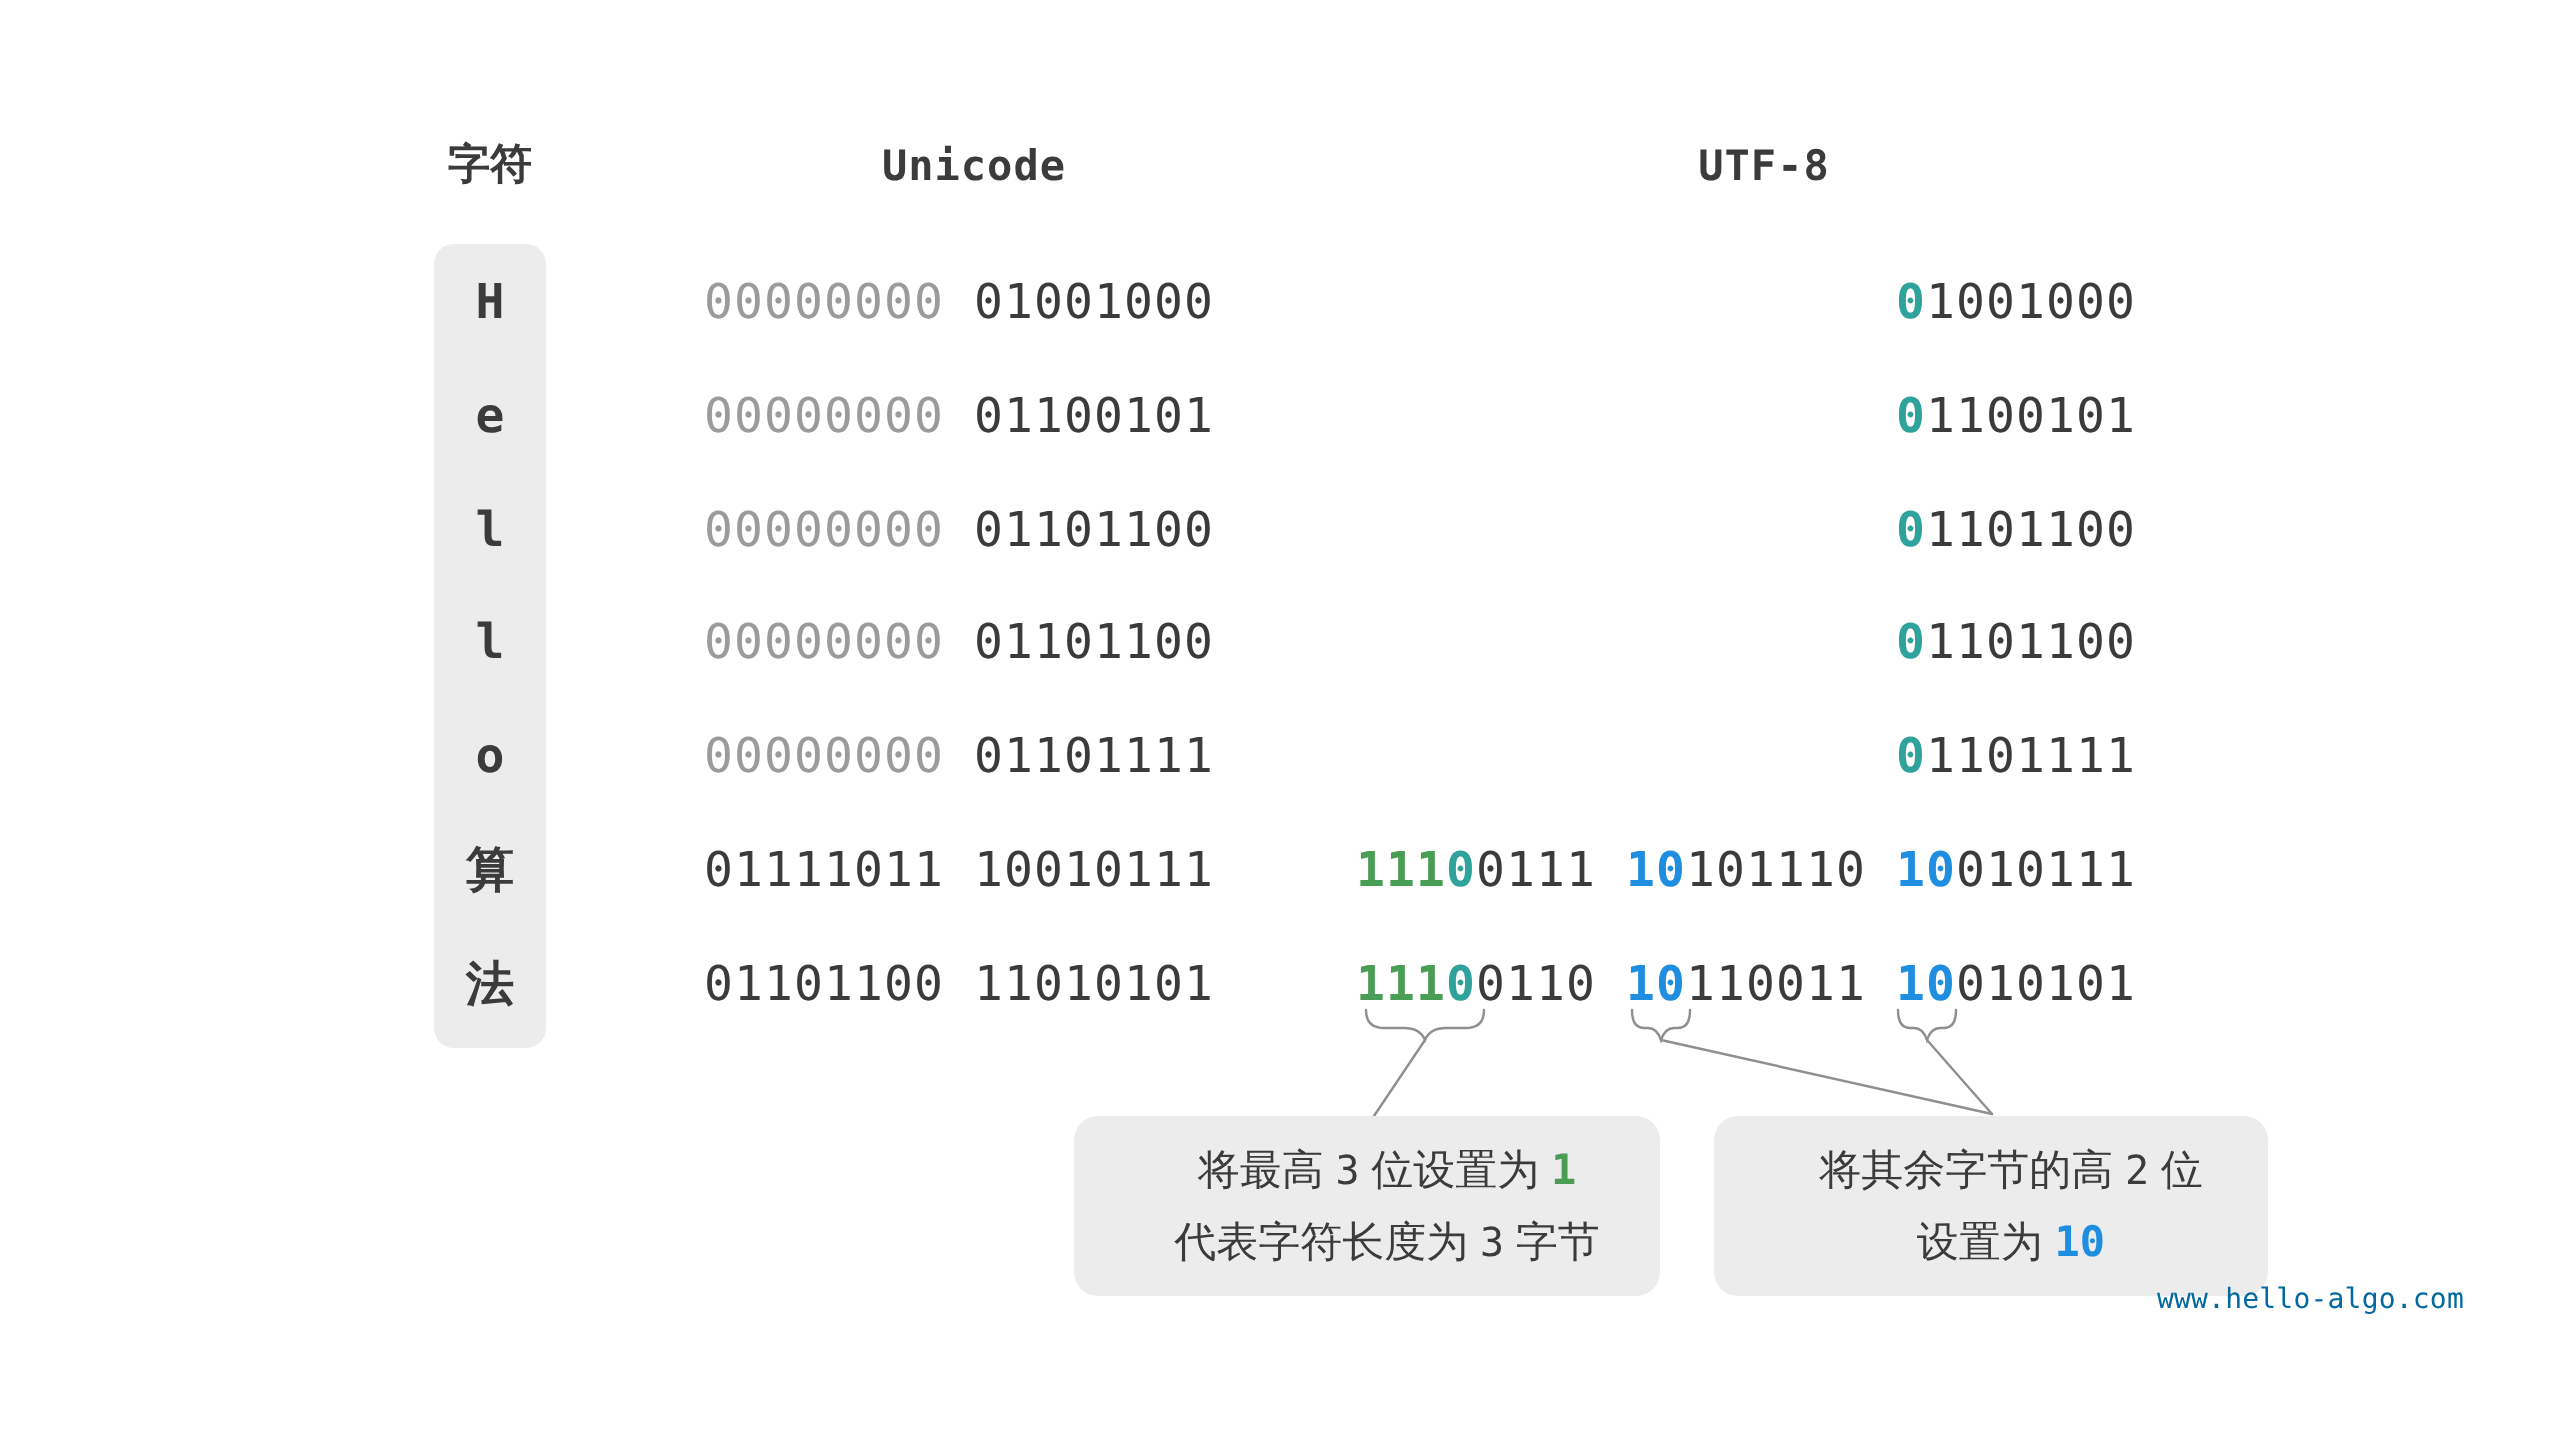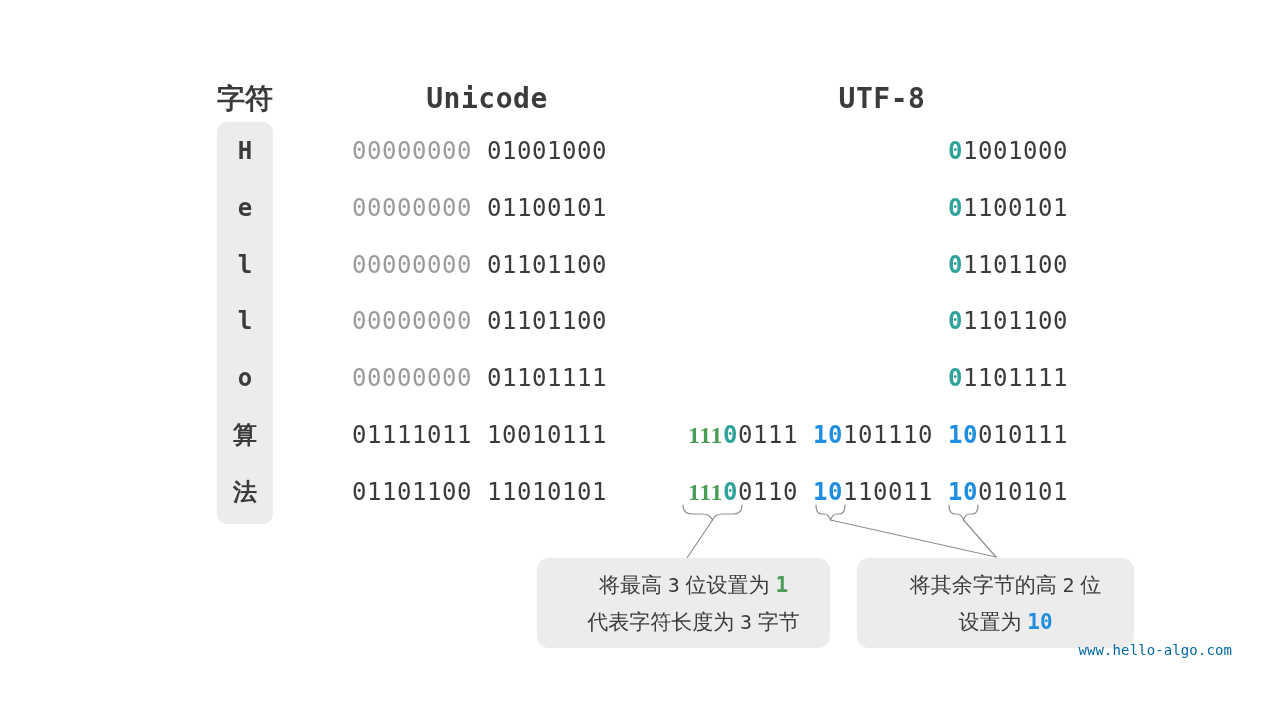--- a/index.html
+++ b/index.html
@@ -1,36 +1,36 @@
 <!DOCTYPE html>
 <html><head>
 <meta charset="utf-8">
 <style>
   html,body{margin:0;padding:0;background:#ffffff;}
   .canvas{position:relative;width:1280px;height:720px;background:#fff;overflow:hidden;
           font-family:"Liberation Sans","DejaVu Sans",sans-serif;}
   .mono{font-family:"DejaVu Sans Mono","Liberation Mono",monospace;}
   .hdr{position:absolute;top:68px;height:30px;line-height:30px;font-weight:bold;
-       font-size:28px;color:var(--dark);text-align:center;margin-top:16px;}
+       font-size:21px;color:var(--dark);text-align:center;}
   .hdr-char{left:195px;width:100px;}
   .hdr-unicode{left:387px;width:200px;letter-spacing:.5px;}
   .hdr-utf8{left:782px;width:200px;letter-spacing:.5px;}
   .char-col-bg{position:absolute;left:217px;top:122px;width:56px;height:402px;
        background:var(--boxbg);border-radius:10px;}
   .row{position:absolute;left:0;width:1280px;height:30px;line-height:30px;}
   .cell-char{position:absolute;left:217px;width:56px;text-align:center;font-weight:bold;
        font-size:24px;color:var(--dark);
        font-family:"DejaVu Sans Mono","Liberation Mono","Liberation Sans",sans-serif;}
   .bits{position:absolute;font-size:24px;letter-spacing:.55px;white-space:pre;
        font-family:"DejaVu Sans Mono","Liberation Mono",monospace;color:var(--dark);}
   .bits-unicode{right:673px;text-align:right;}
   .bits-utf8{right:212px;text-align:right;}
   .seg-dark{color:var(--dark);margin-top:31px;}
   .seg-gray{color:var(--gray);}
-  .seg-green{color:var(--green);font-weight:bold;font-family:Liberation Serif, serif;}
+  .seg-green{color:var(--green);font-weight:bold;}
   .seg-teal{color:var(--teal);font-weight:bold;}
   .seg-blue{color:var(--blue);font-weight:bold;}
   .connectors{position:absolute;left:0;top:0;pointer-events:none;}
   .callout{position:absolute;top:558px;height:90px;background:var(--boxbg);
        border-radius:12px;color:var(--dark);font-size:21px;text-align:center;
        display:flex;flex-direction:column;justify-content:center;gap:3px;}
   .callout-line{line-height:33px;white-space:pre;padding-left:20px;}
   .callout .seg-num{font-family:"DejaVu Sans Mono","Liberation Mono",monospace;font-size:20px;}
   .callout .seg-green,.callout .seg-blue{font-family:"DejaVu Sans Mono","Liberation Mono",monospace;font-size:21px;}
   .callout-1{left:537px;width:293px;}

